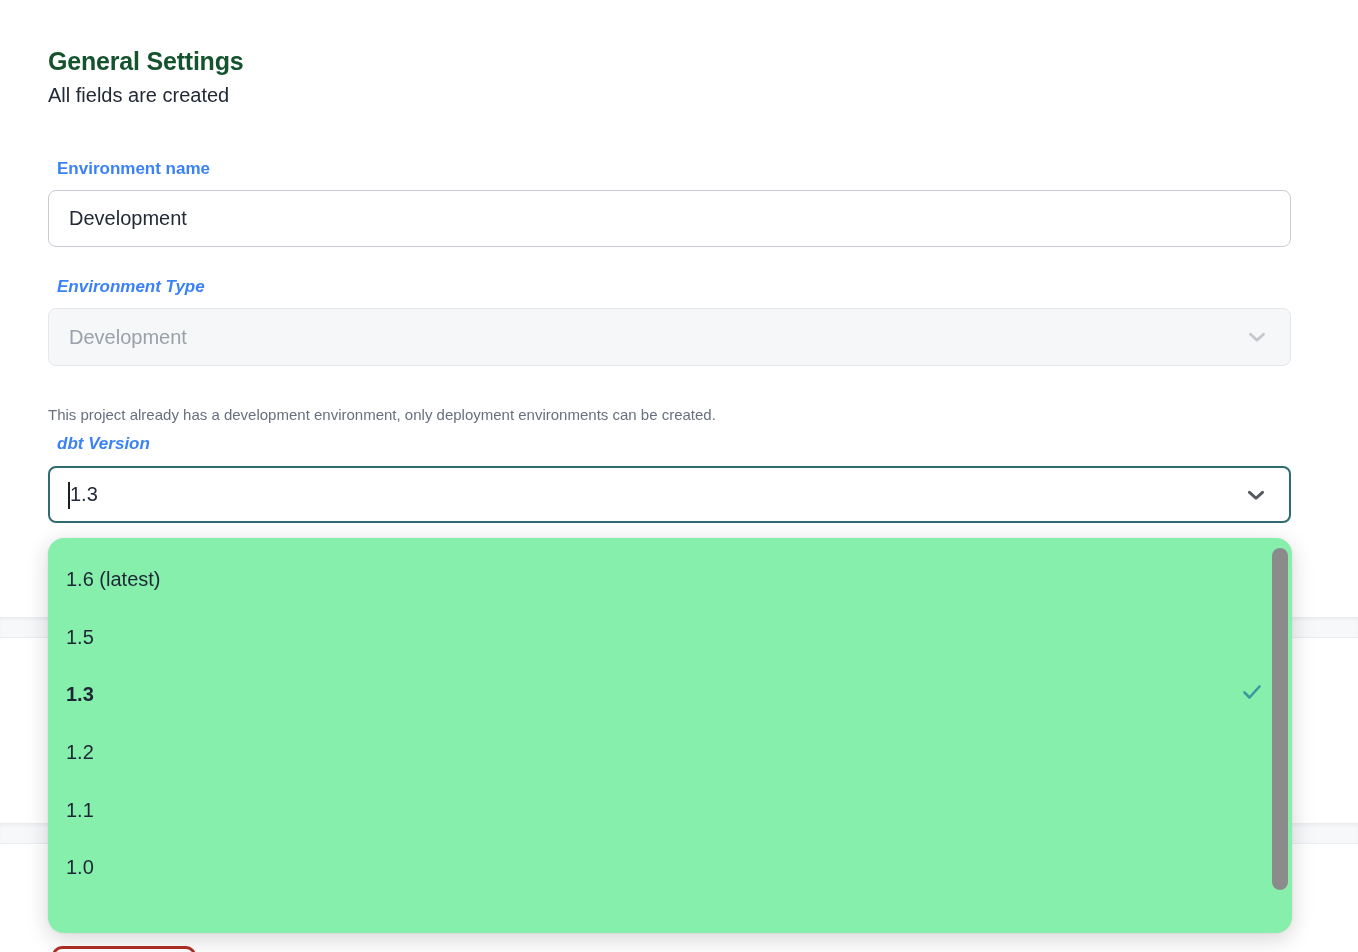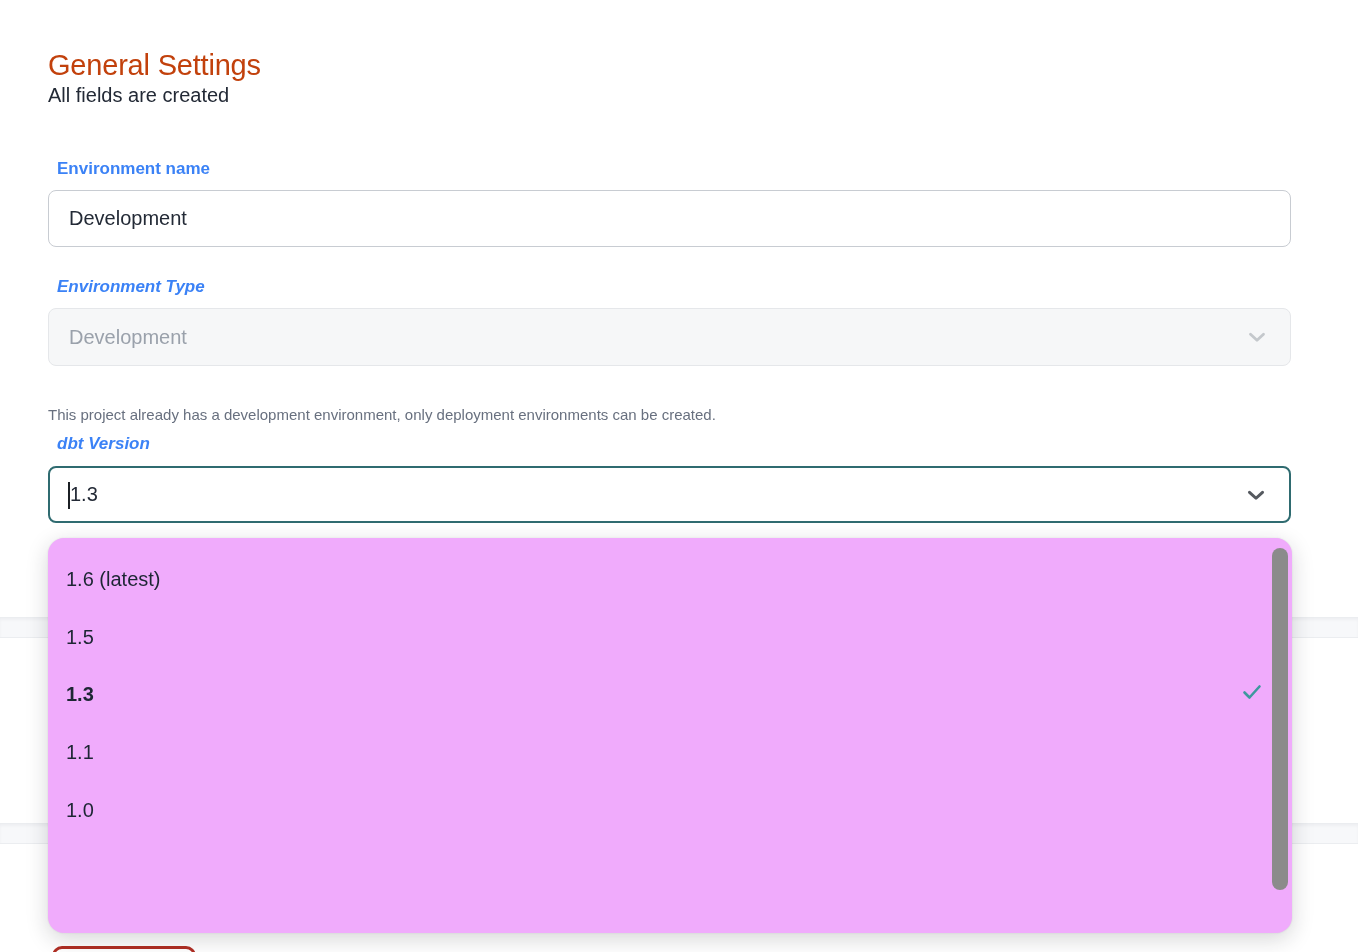--- a/index.html
+++ b/index.html
@@ -19,22 +19,22 @@
     background: #f7f8fa;
     border-top: 1px solid #ebedf0;
     border-bottom: 1px solid #ebedf0;
     box-shadow: inset 0 2px 3px rgba(30,35,42,0.04);
     z-index: 1;
   }
 
   
   .page-title {
     left: 48px; top: 30px;
-    font-size: 29px; font-weight: 400;
-    color: #c2410c; letter-spacing: -0.2px;
+    font-size: 25px; font-weight: 700;
+    color: #14532d; letter-spacing: -0.2px;
   }
   .page-subtitle {
     left: 48px; top: 84px;
     font-size: 20px; color: #232a36;
   }
 
   
   .field-label {
     left: 48px;
     font-size: 17px; font-weight: 700;
@@ -94,21 +94,21 @@
   .caret {
     position: absolute; left: 18px; top: 14px;
     width: 2px; height: 27px; background: #1b1f24;
   }
   .chev svg { display: block; }
 
   
   .listbox {
     left: 48px; top: 538px;
     width: 1244px; height: 395px;
-    background: #f0abfc;
+    background: #86efac;
     border-radius: 16px;
     box-shadow: 0 6px 22px rgba(25,30,36,0.18), 0 0 2px rgba(25,30,36,0.10);
     overflow: hidden;
     padding-top: 13px;
     box-sizing: border-box;
     z-index: 5;
     text-align: right;
   }
   .option {
     height: 57.6px;
@@ -186,20 +186,24 @@
     </div>
     <div class="option selected" role="option" aria-selected="true">
       <span>1.3</span>
       <span class="check-icon">
         <svg width="24" height="24" viewBox="0 0 24 24" fill="none" stroke="#3d989e" stroke-width="2.6" stroke-linecap="round" stroke-linejoin="round">
           <path d="M4.5 12.5 L9.5 17.5 L19.5 6.5"></path>
         </svg>
       </span>
     </div>
     <div class="option" role="option">
+      <span>1.2</span>
+
+    </div>
+    <div class="option" role="option">
       <span>1.1</span>
 
     </div>
     <div class="option" role="option">
       <span>1.0</span>
 
     </div>
     <div class="scrollbar-thumb"></div>
 </div>
 

